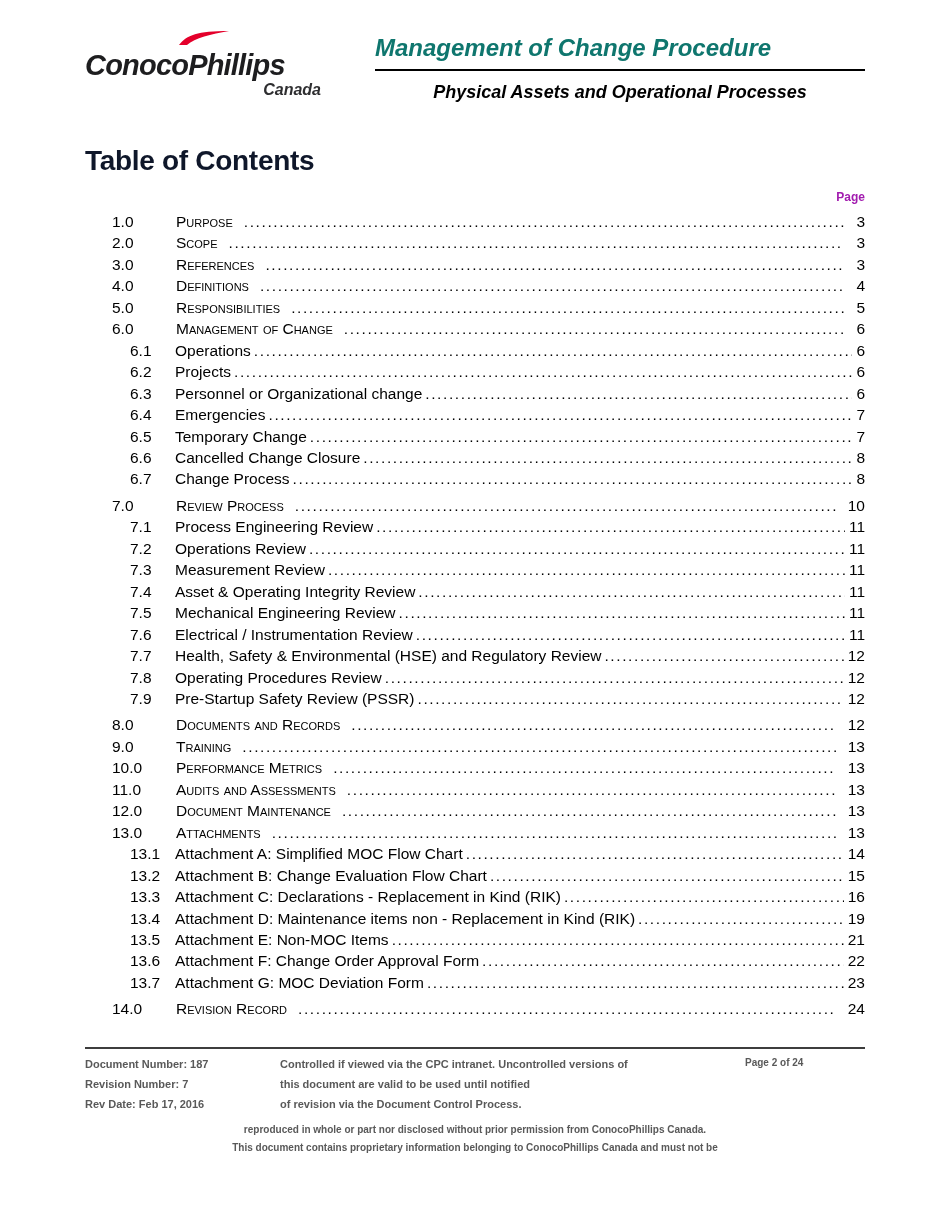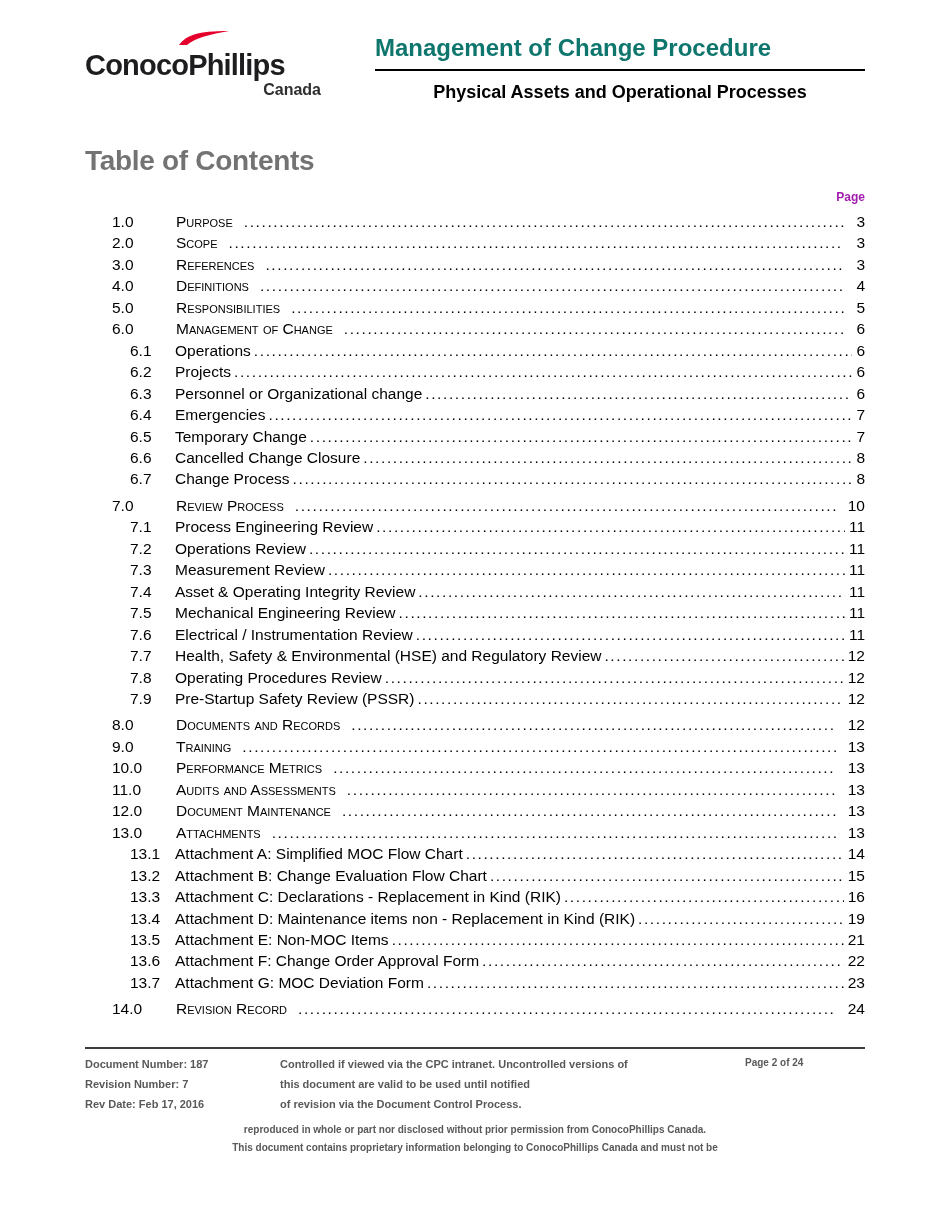--- a/index.html
+++ b/index.html
@@ -4,39 +4,39 @@
 <style>
   * { margin: 0; padding: 0; box-sizing: border-box; }
   html, body { background: #ffffff; }
   body { font-family: "Liberation Sans", sans-serif; color: #000; }
   .page {
     width: 950px; height: 1230px; position: relative;
     background: #fff; overflow: hidden; margin: 0 auto;
   }
 
   
-  .doc-header { display: flex; padding: 30px 85px 0 85px; align-items: flex-start; }
+  .doc-header { display: flex; padding: 30px 85px 0 85px; align-items: flex-start; font-style: italic; }
   .logo { position: relative; width: 252px; flex: none; padding-top: 6px; }
   .logo-mark { position: absolute; top: 0; left: 92px; width: 54px; height: 16px; }
   .logo-name {
     margin-top: 14px; font-size: 29px; font-weight: bold;
     color: #1d1d1f; letter-spacing: -0.8px; line-height: 1.05;
   }
   .logo-region {
     font-size: 16px; font-weight: bold; color: #2e2e30;
     text-align: right; padding-right: 16px; margin-top: 1px;
   }
   .header-titles { flex: 1; margin-left: 38px; padding-top: 4px; }
   .header-title { font-size: 24px; font-weight: bold; text-align: left; color: #0f766e; }
   .header-rule { border-bottom: 2px solid #000; margin-top: 7px; }
   .header-subtitle { font-size: 18px; font-weight: bold; text-align: center; margin-top: 11px; color: #000; }
 
   
   .toc-section { padding: 0 85px; }
-  .toc-title { font-size: 28px; font-weight: bold; color: #737373; margin-top: 42px; letter-spacing: -0.3px; }
+  .toc-title { font-size: 28px; font-weight: bold; color: #0f172a; margin-top: 42px; letter-spacing: -0.3px; }
   .page-col-label { text-align: right; font-size: 12px; font-weight: bold; margin-top: 13px; color: #a21caf; }
   .toc-list { margin-top: 7px; font-size: 15.5px; }
   .toc-row { display: flex; align-items: baseline; line-height: 21.45px; }
   .toc-row.gap-before { margin-top: 5px; }
   .toc-num { flex: none; }
   .toc-row.level-1 { padding-left: 27px; gap: 8px; }
   .toc-row.level-1 .toc-num { width: 56px; }
   .toc-row.level-1 .toc-label { font-variant: small-caps; }
   .toc-row.level-2 { padding-left: 45px; }
   .toc-row.level-2 .toc-num { width: 45px; }

